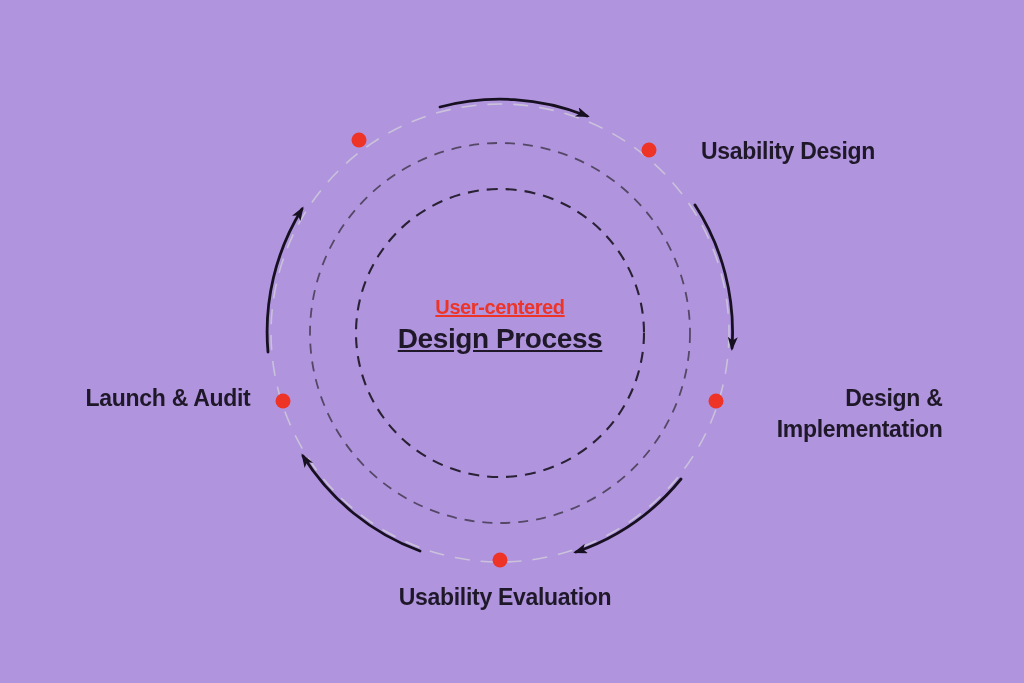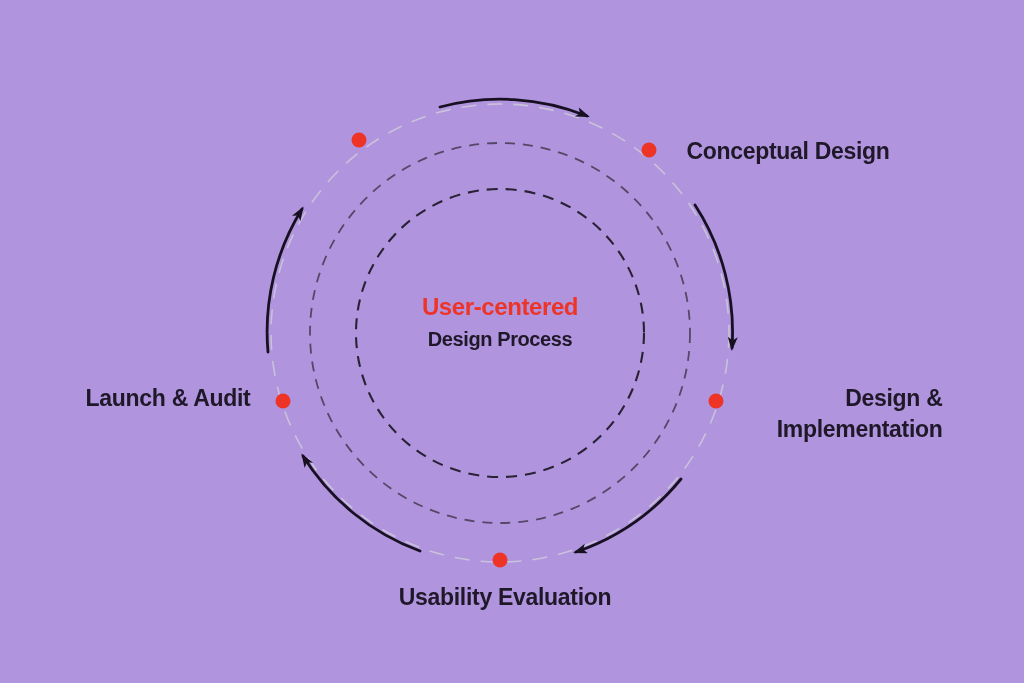--- a/index.html
+++ b/index.html
@@ -44,22 +44,22 @@
   }
   .label.wrap{white-space:normal;}
   .title{
     position:absolute;
     transform:translate(-50%,-50%);
     text-align:center;
     line-height:32px;
     letter-spacing:-0.4px;
     white-space:nowrap;
   }
-  .title .line-red{color:var(--red);font-size:24px;font-weight:700;}
-  .title .line-dark{color:var(--ink);font-size:20px;font-weight:600;}
+  .title .line-red{color:var(--red);font-size:20px;font-weight:700;text-decoration:underline;}
+  .title .line-dark{color:var(--ink);font-size:28px;font-weight:600;text-decoration:underline;}
 </style>
 </head>
 <body>
 
 <div class="canvas">
 
   <svg width="1024" height="683" viewBox="0 0 1024 683">
     <defs>
       <marker id="ah" markerUnits="userSpaceOnUse" markerWidth="18" markerHeight="14" refX="11" refY="5" orient="auto">
         <path class="arrowhead-fill" d="M0,0 L14,5 L0,10 L3.5,5 Z"></path>
@@ -86,20 +86,20 @@
       <circle class="dot" cx="283" cy="401" r="7.5"></circle>
     </g>
   </svg>
 
   <div class="title" style="left:500px;top:323px;">
     <div class="line-red">User-centered</div>
     <div class="line-dark">Design Process</div>
   </div>
 
 
-  <div class="label" style="left:788px;top:151px;">Conceptual Design</div>
+  <div class="label" style="left:788px;top:151px;">Usability Design</div>
 
   <div class="label wrap" style="left:835px;top:414px;width:215px;text-align:right;">Design &amp; Implementation</div>
 
   <div class="label" style="left:505px;top:597px;">Usability Evaluation</div>
 
   <div class="label" style="left:168px;top:398px;text-align:right;">Launch &amp; Audit</div>
 </div>
 
 </body></html>

